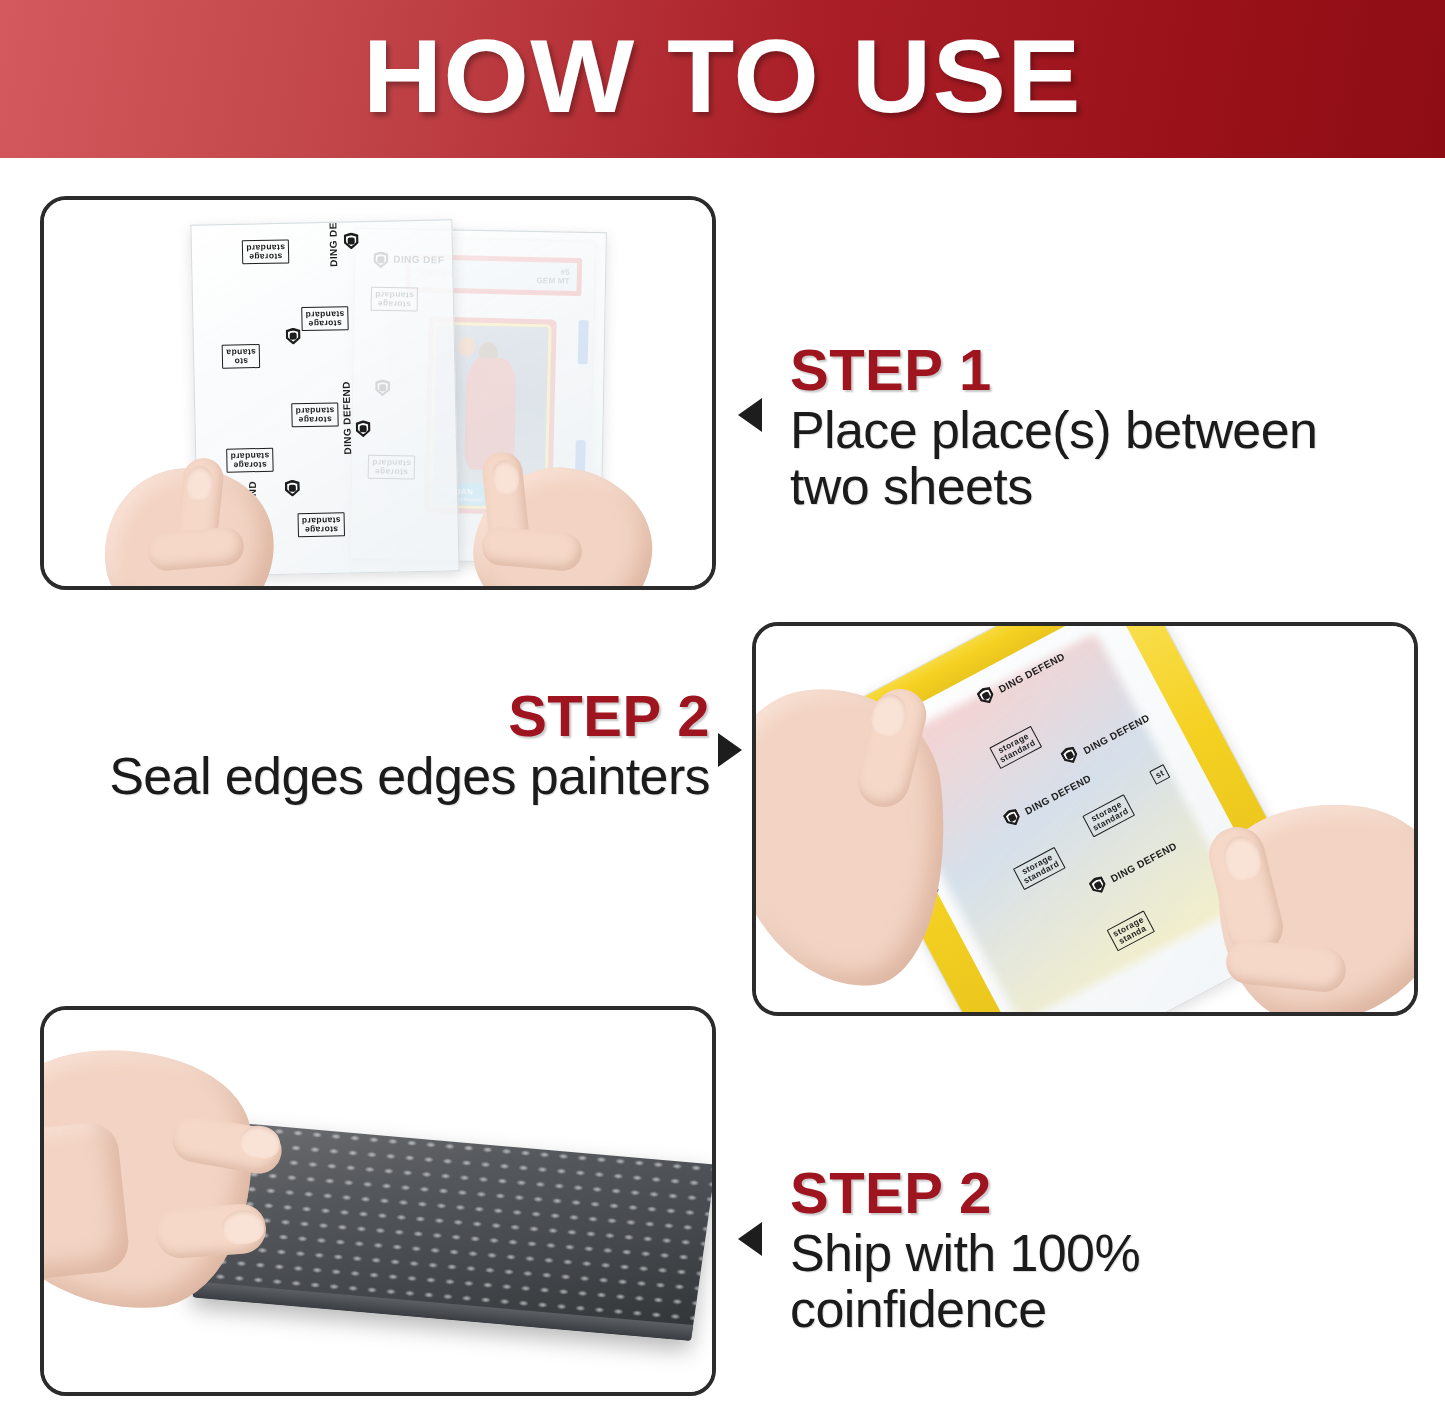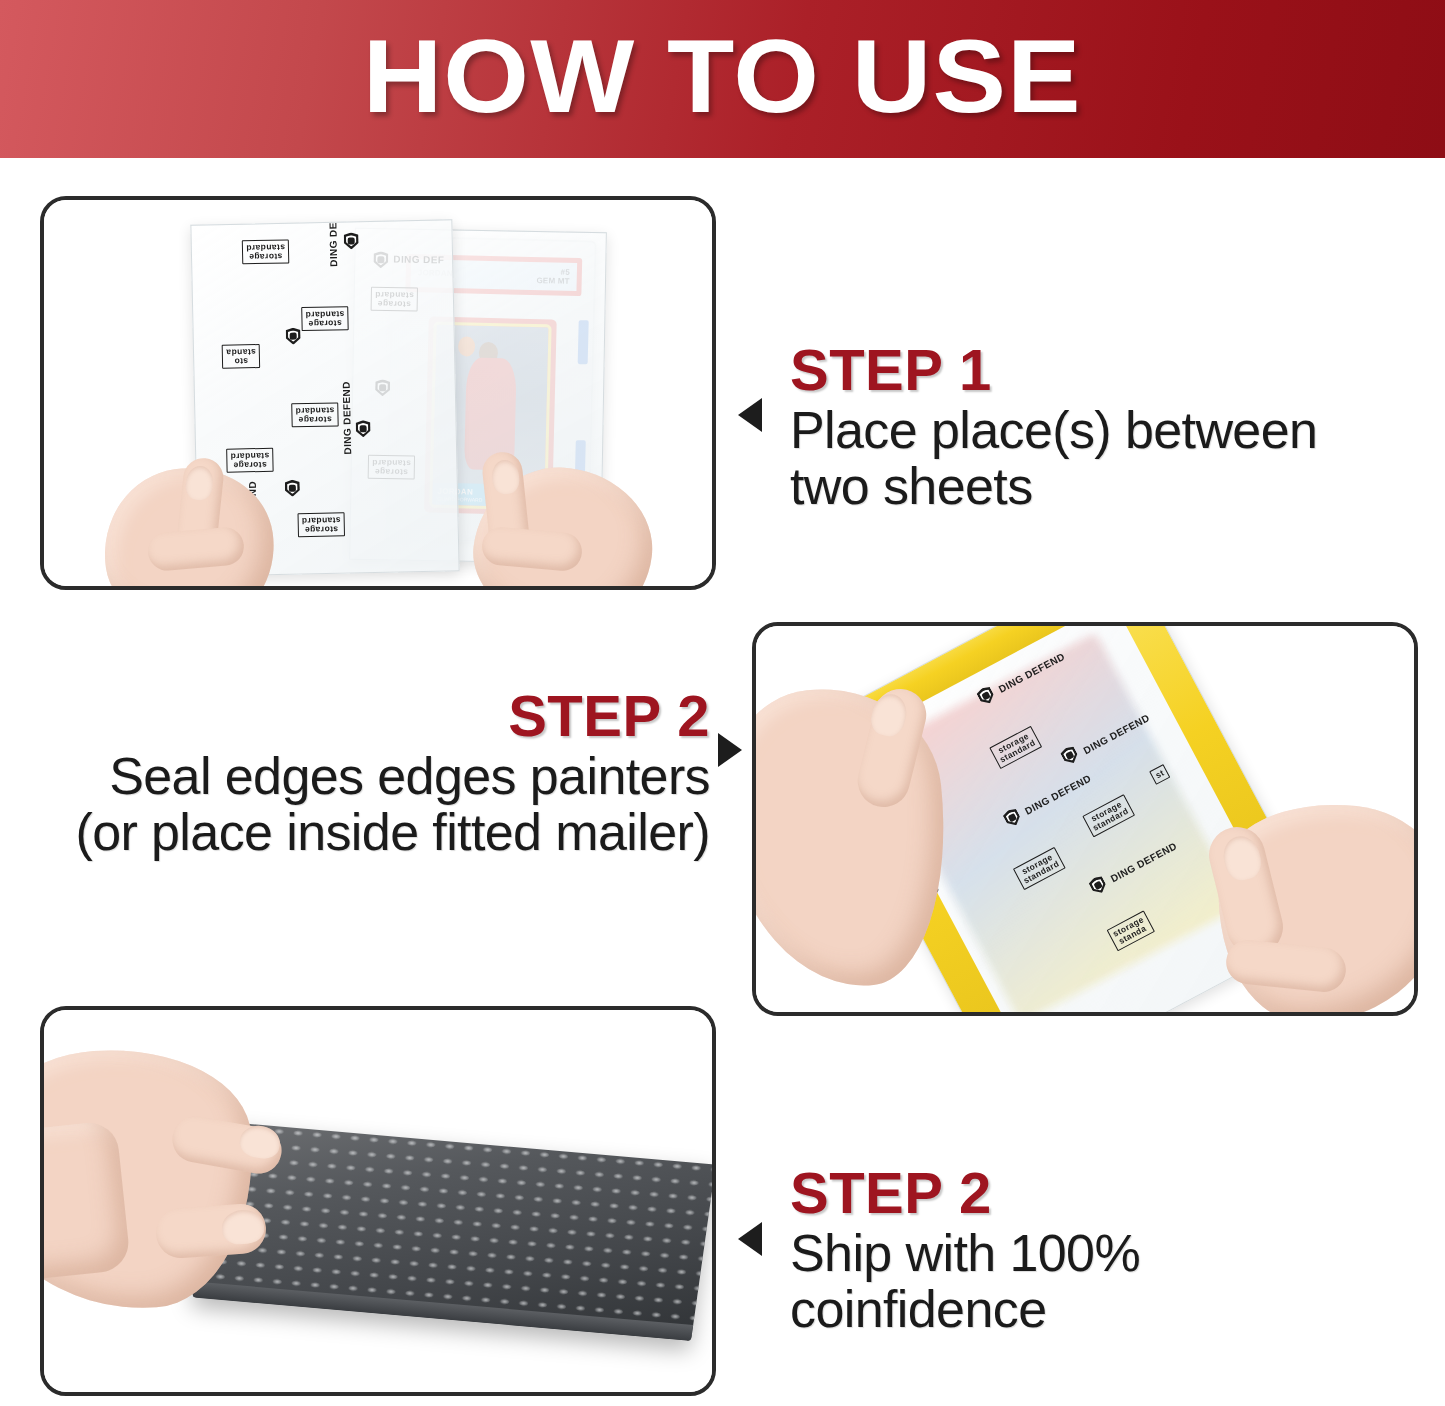--- a/index.html
+++ b/index.html
@@ -235,21 +235,20 @@
   <div class="step-body">
     <div>Place place(s) between</div>
     <div>two sheets</div>
   </div>
 </div>
 
 <div class="steptext s2 align-right">
   <div class="step-title">STEP 2</div>
   <div class="step-body">
     <div>Seal edges edges painters</div>
-    <div>(or place inside fitted mailer)</div>
   </div>
 </div>
 
 <div class="arrow arrow-right a2"></div>
 
 <div class="panel panel-2">
   <div class="photo">
 
     <div style="position:absolute;left:130px;top:-10px;width:360px;height:420px;transform:rotate(-28deg);">
 

